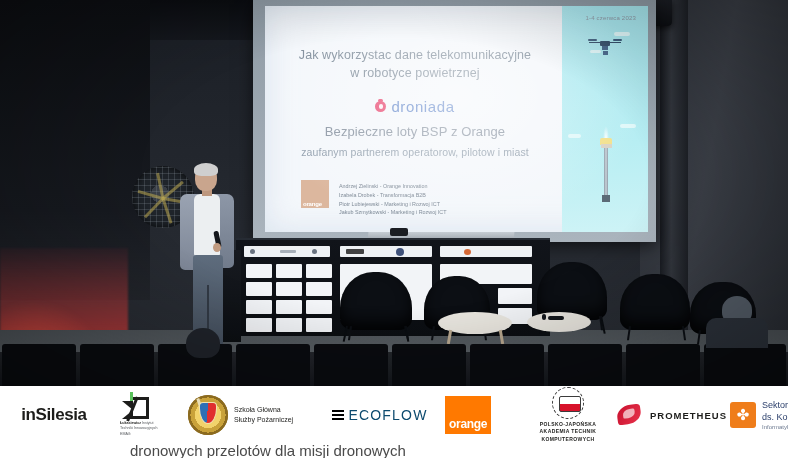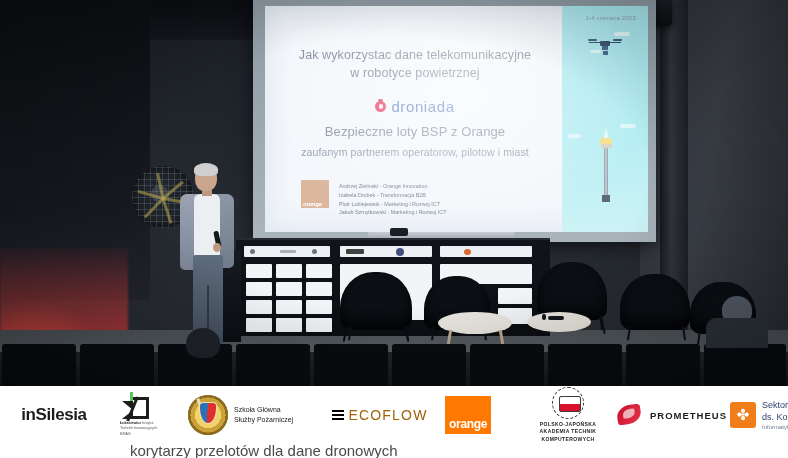--- a/index.html
+++ b/index.html
@@ -386,21 +386,21 @@
   .sgsp-txt{
     font-size:7px; color:#1d1d1b; line-height:1.45; margin-left:6px; white-space:nowrap;
   }
 
   .ecoflow{
     display:flex; align-items:center; gap:4px;
   }
   .eco-bars{ display:flex; flex-direction:column; gap:2px; }
   .eco-bars i{ display:block; width:12px; height:2px; background:#000; }
   .eco-txt{
-    font-size:14px; letter-spacing:1.2px; color:#a16207; font-weight:500;
+    font-size:14px; letter-spacing:1.2px; color:#0c4a6e; font-weight:500;
   }
 
   .orange-logo{
     width:46px; height:38px; background:#ff7900; position:relative;
   }
   .orange-logo span{
     position:absolute; left:4px; bottom:3px;
     font-size:12px; font-weight:bold; color:#fff; letter-spacing:-.3px;
   }
 
@@ -715,14 +715,14 @@
       <div class="sektor-txt">
         <div>Sektorowa Rada</div>
         <div>ds. Kompetencji</div>
         <em>Informatyka</em>
       </div>
     </div>
   </div>
 </div>
 
 <div id="caption-area">
-  <div id="caption-text">korytarzy przelotów dla dane dronowych</div>
+  <div id="caption-text">dronowych przelotów dla misji dronowych</div>
 </div>
 
 </body></html>

